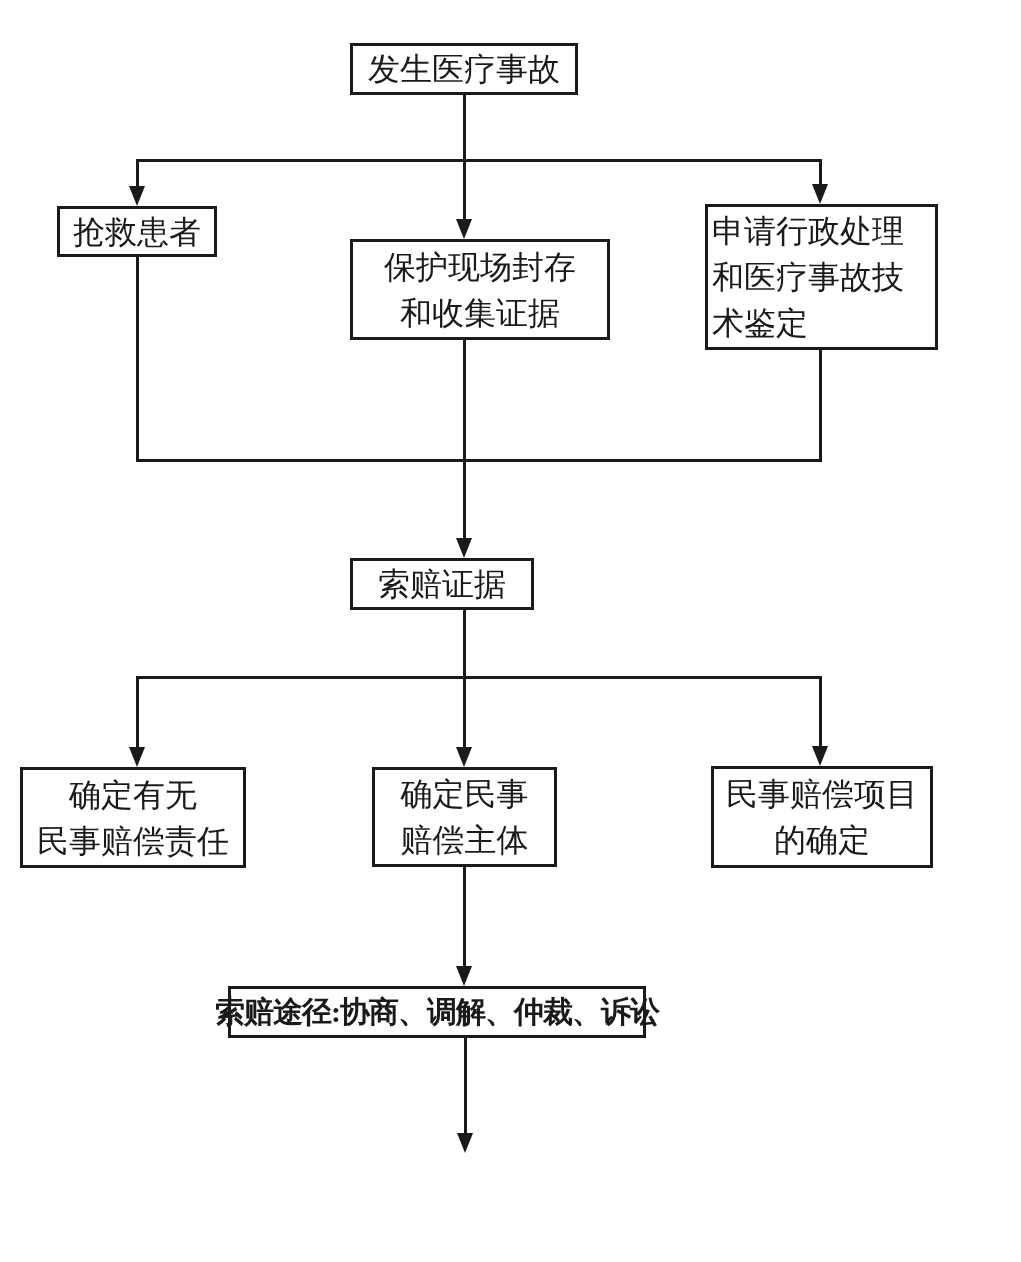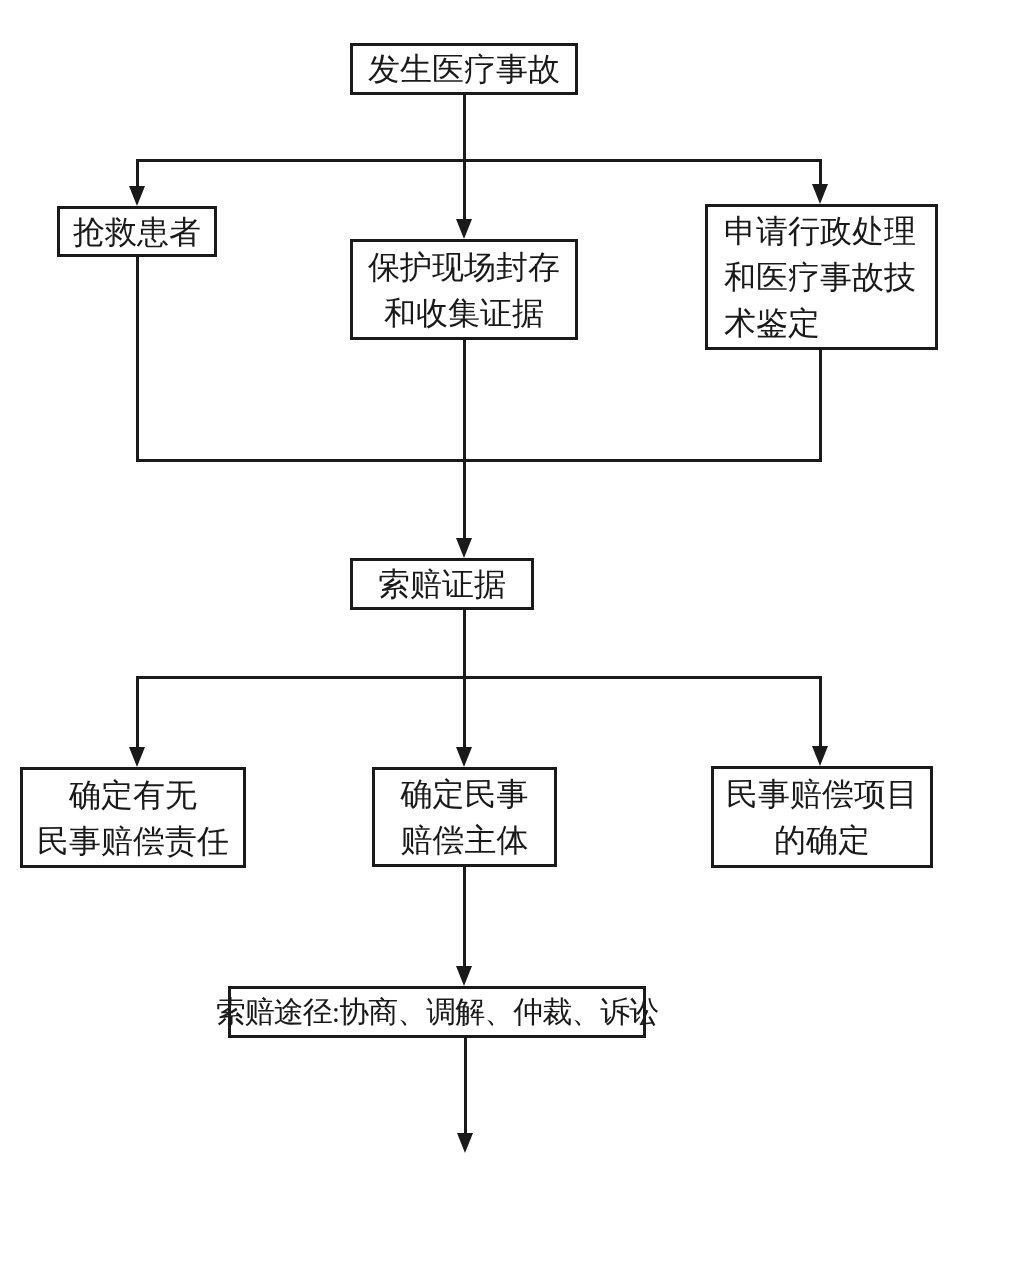--- a/index.html
+++ b/index.html
@@ -32,21 +32,21 @@
   }
   .node .label{
     font-size:32px;
     line-height:46px;
     white-space:pre-line;
     color:var(--line);
   }
   .node.align-left{
     justify-content:flex-start;
     text-align:left;
-    padding-left:16px;
+    padding-left:4px;
   }
   .node.nowrap .label{
     white-space:nowrap;
     font-size:30px;
     letter-spacing:-1px;
   }
   
   .vline,.hline{
     position:absolute;
     background:var(--line);
@@ -96,21 +96,21 @@
   <div class="arrow-down" style="left:457px;top:1133px;"></div>
 
   <div class="node" style="left:57px;top:206px;width:160px;height:51px;">
     <span class="label">抢救患者</span>
   </div>
 
   <div class="node" style="left:350px;top:43px;width:228px;height:52px;">
     <span class="label">发生医疗事故</span>
   </div>
 
-  <div class="node" style="left:350px;top:239px;width:228px;height:101px;">
+  <div class="node" style="left:350px;top:239px;width:260px;height:101px;">
     <span class="label">保护现场封存
 和收集证据</span>
   </div>
 
   <div class="node align-left" style="left:705px;top:204px;width:233px;height:146px;">
     <span class="label">申请行政处理
 和医疗事故技
 术鉴定</span>
   </div>
 
@@ -126,18 +126,18 @@
   <div class="node" style="left:372px;top:767px;width:185px;height:100px;">
     <span class="label">确定民事
 赔偿主体</span>
   </div>
 
   <div class="node" style="left:711px;top:766px;width:222px;height:102px;">
     <span class="label">民事赔偿项目
 的确定</span>
   </div>
 
-  <div class="node nowrap" style="left:228px;top:986px;width:418px;height:52px;">
+  <div class="node nowrap" style="left:228px;top:986px;width:418px;height:52px;font-weight:bold;">
     <span class="label">索赔途径:协商、调解、仲裁、诉讼</span>
   </div>
 
 
 </div>
 
 </body></html>

